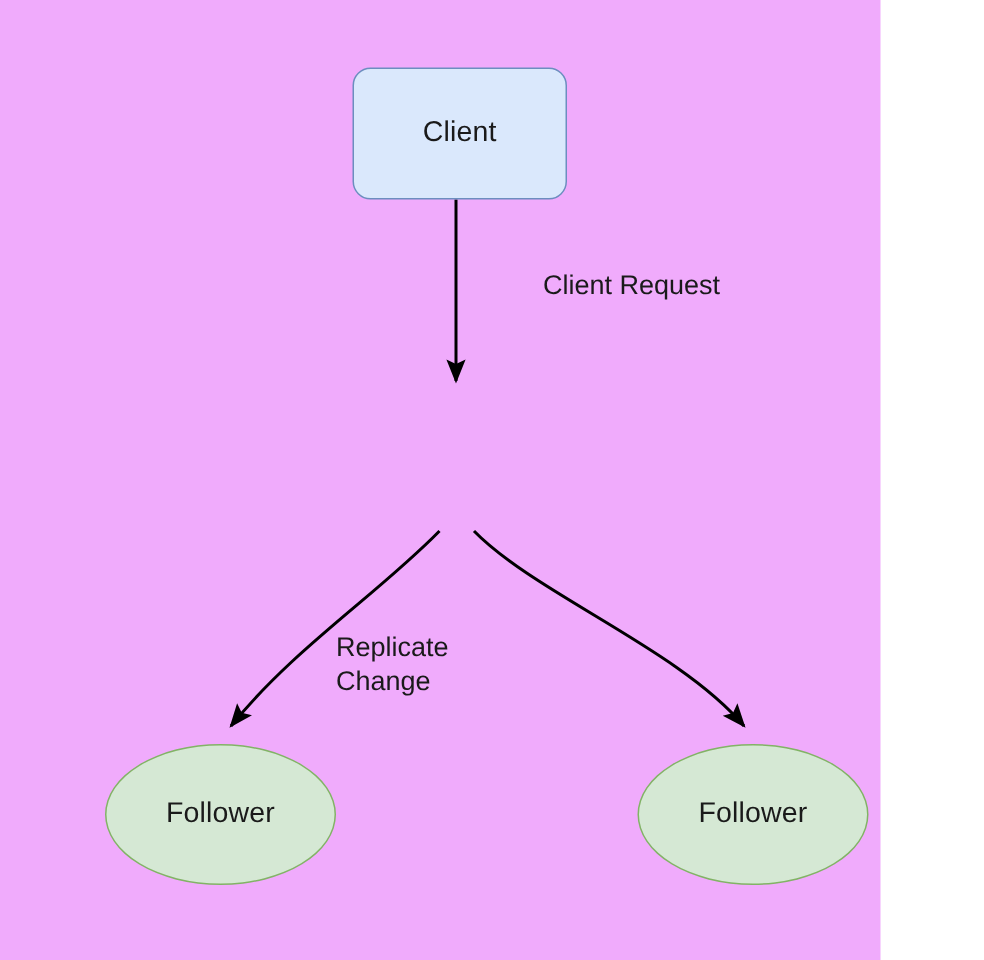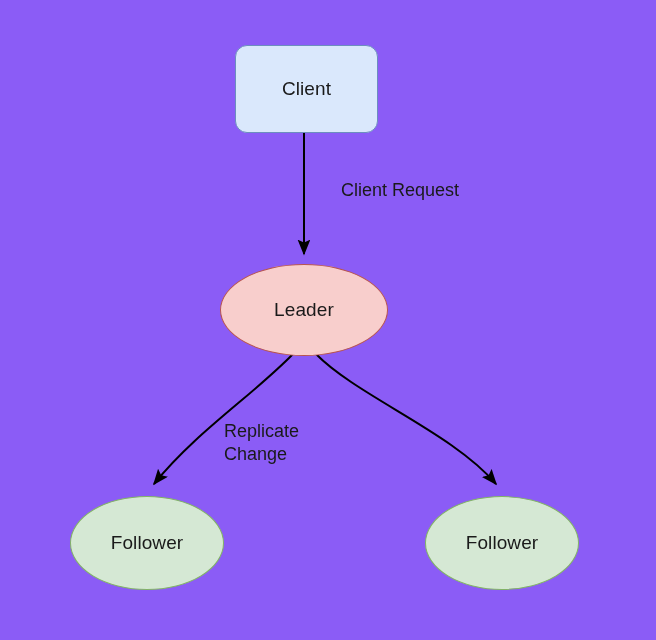--- a/index.html
+++ b/index.html
@@ -7,23 +7,23 @@
     margin: 0;
     padding: 0;
     background: #ffffff;
   }
   body {
     font-family: "Liberation Sans", sans-serif;
     color: #000000;
   }
   #diagram-canvas {
     position: relative;
-    width: 656px;
+    width: 587px;
     height: 640px;
-    background: #8b5cf6;
+    background: #f0abfc;
     overflow: hidden;
   }
   #edge-layer {
     position: absolute;
     left: 0;
     top: 0;
     width: 656px;
     height: 640px;
   }
   .node {
@@ -85,21 +85,21 @@
     font-size: 18px;
     line-height: 1.3;
     color: #1a1a1a;
     background: transparent;
     white-space: pre-line;
   }
   #edge-label-client-request {
     left: 341px;
     top: 179px;
     width: 160px;
-    text-align: left;
+    text-align: center;
   }
   #edge-label-replicate-change {
     left: 224px;
     top: 420px;
     width: 160px;
   }
 </style>
 </head>
 <body>
 
@@ -116,23 +116,20 @@
 
     <path d="M 293,354 C 252,396 196,432 154,484" fill="none" stroke="#000000" stroke-width="2" marker-end="url(#arrowhead)"></path>
 
     <path d="M 316,354 C 357,396 453,433 496,484" fill="none" stroke="#000000" stroke-width="2" marker-end="url(#arrowhead)"></path>
   </svg>
 
   <div class="node" id="node-client">
     <span class="node-label">Client</span>
   </div>
 
-  <div class="node" id="node-leader">
-    <span class="node-label">Leader</span>
-  </div>
 
   <div class="node" id="node-follower-left">
     <span class="node-label">Follower</span>
   </div>
 
   <div class="node" id="node-follower-right">
     <span class="node-label">Follower</span>
   </div>
 
   <div class="edge-label" id="edge-label-client-request">Client Request</div>

